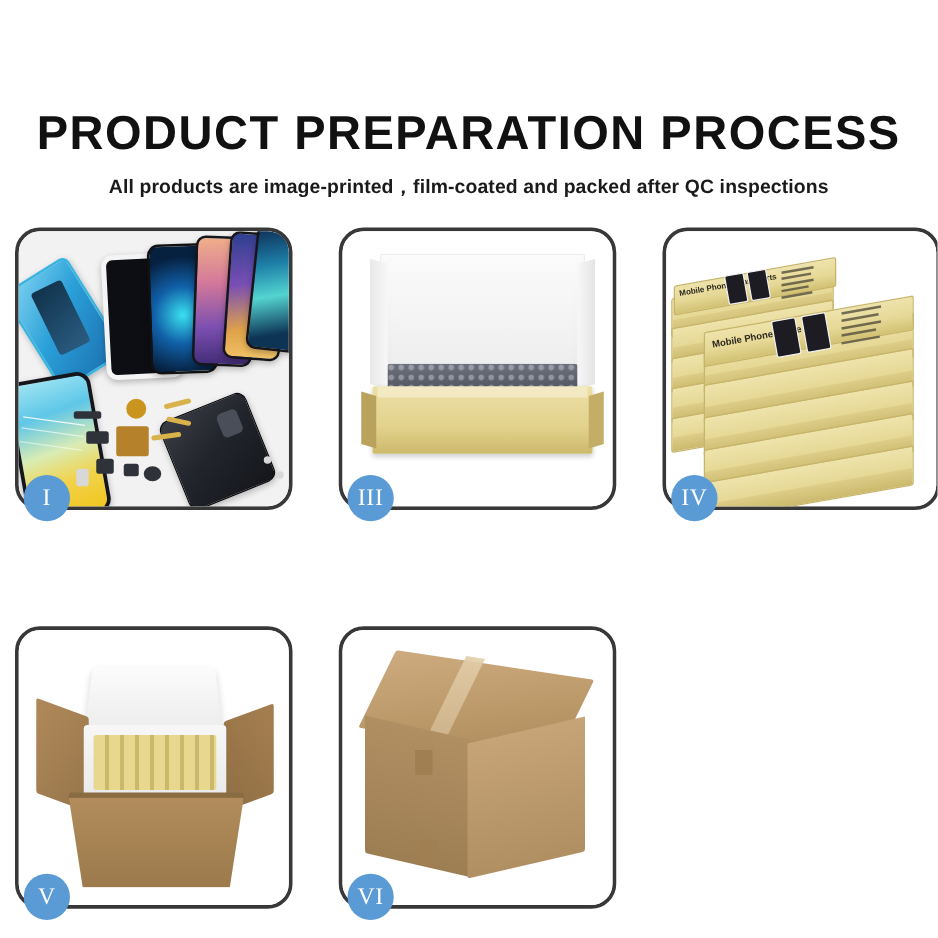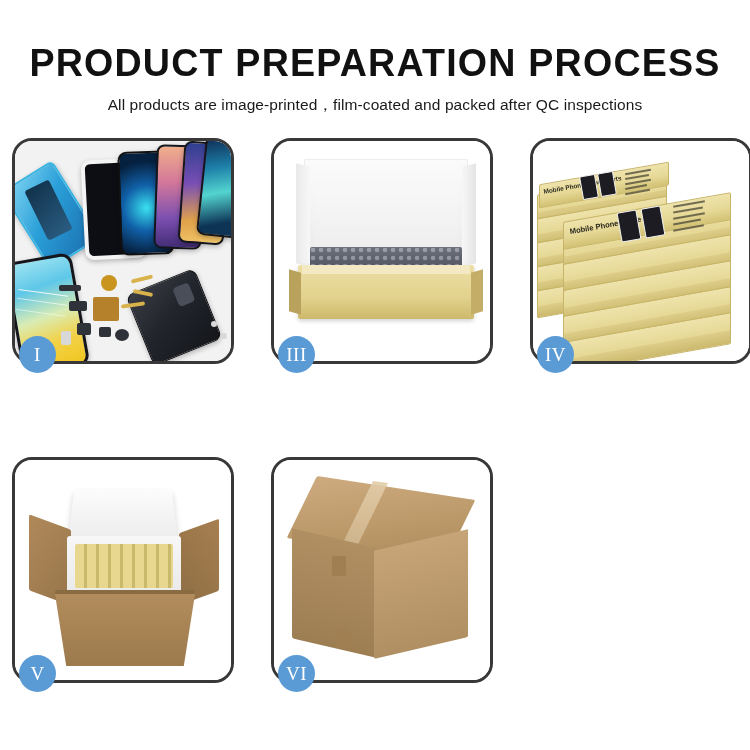--- a/index.html
+++ b/index.html
@@ -4,28 +4,28 @@
 <style>
   html,body{margin:0;padding:0;}
   body{
     width:750px;height:750px;background:#ffffff;
     font-family:"Liberation Sans", sans-serif;
     overflow:hidden;position:relative;
   }
   .page{width:750px;height:750px;position:relative;}
 
   
-  .header{padding-top:44px;text-align:center;}
+  .header{padding-top:44px;text-align:center;margin-top:44px;}
   .title{
     font-size:38px;font-weight:600;color:#111111;
     letter-spacing:1.2px;line-height:1.05;
     transform:scaleX(0.99);white-space:nowrap;
   }
   .subtitle{
-    font-size:15.5px;font-weight:400;color:#1a1a1a;
+    font-size:15.5px;font-weight:700;color:#1a1a1a;
     letter-spacing:0.1px;margin-top:11px;white-space:nowrap;
   }
 
   
   .grid{
     position:absolute;left:12px;top:138px;
     width:726px;
     display:grid;
     grid-template-columns:repeat(3,222px);
     grid-template-rows:repeat(2,226px);

